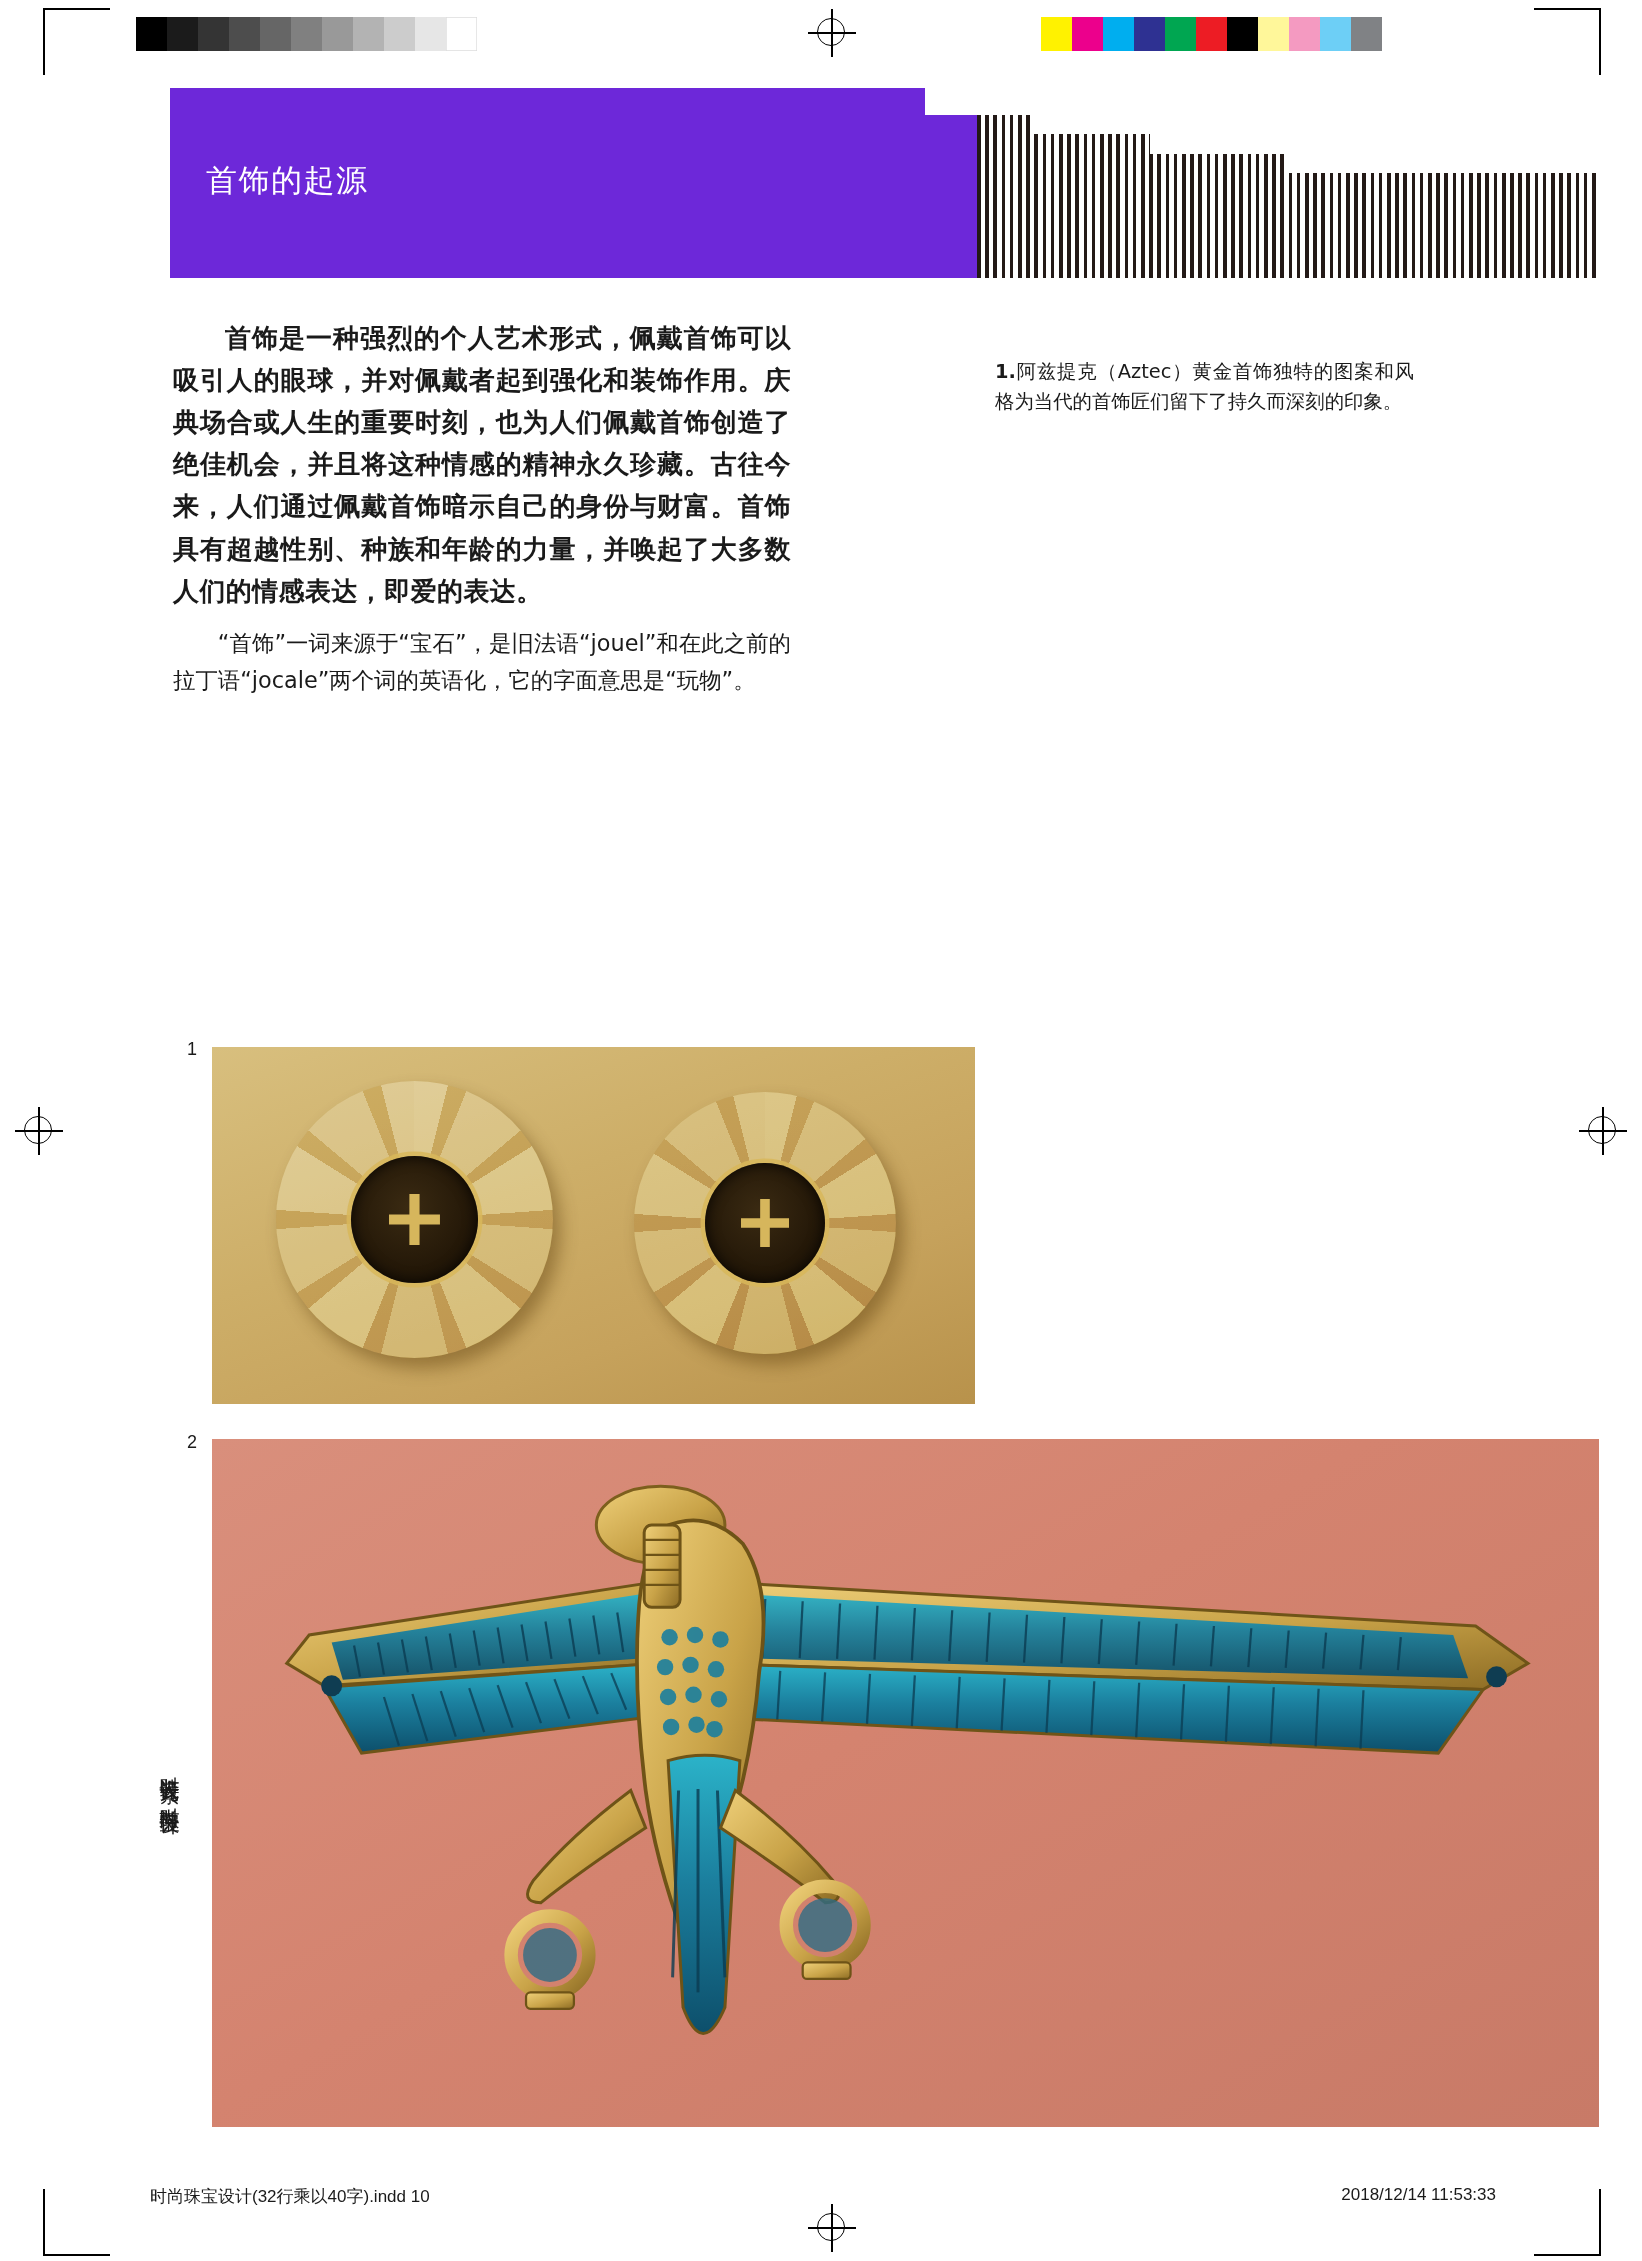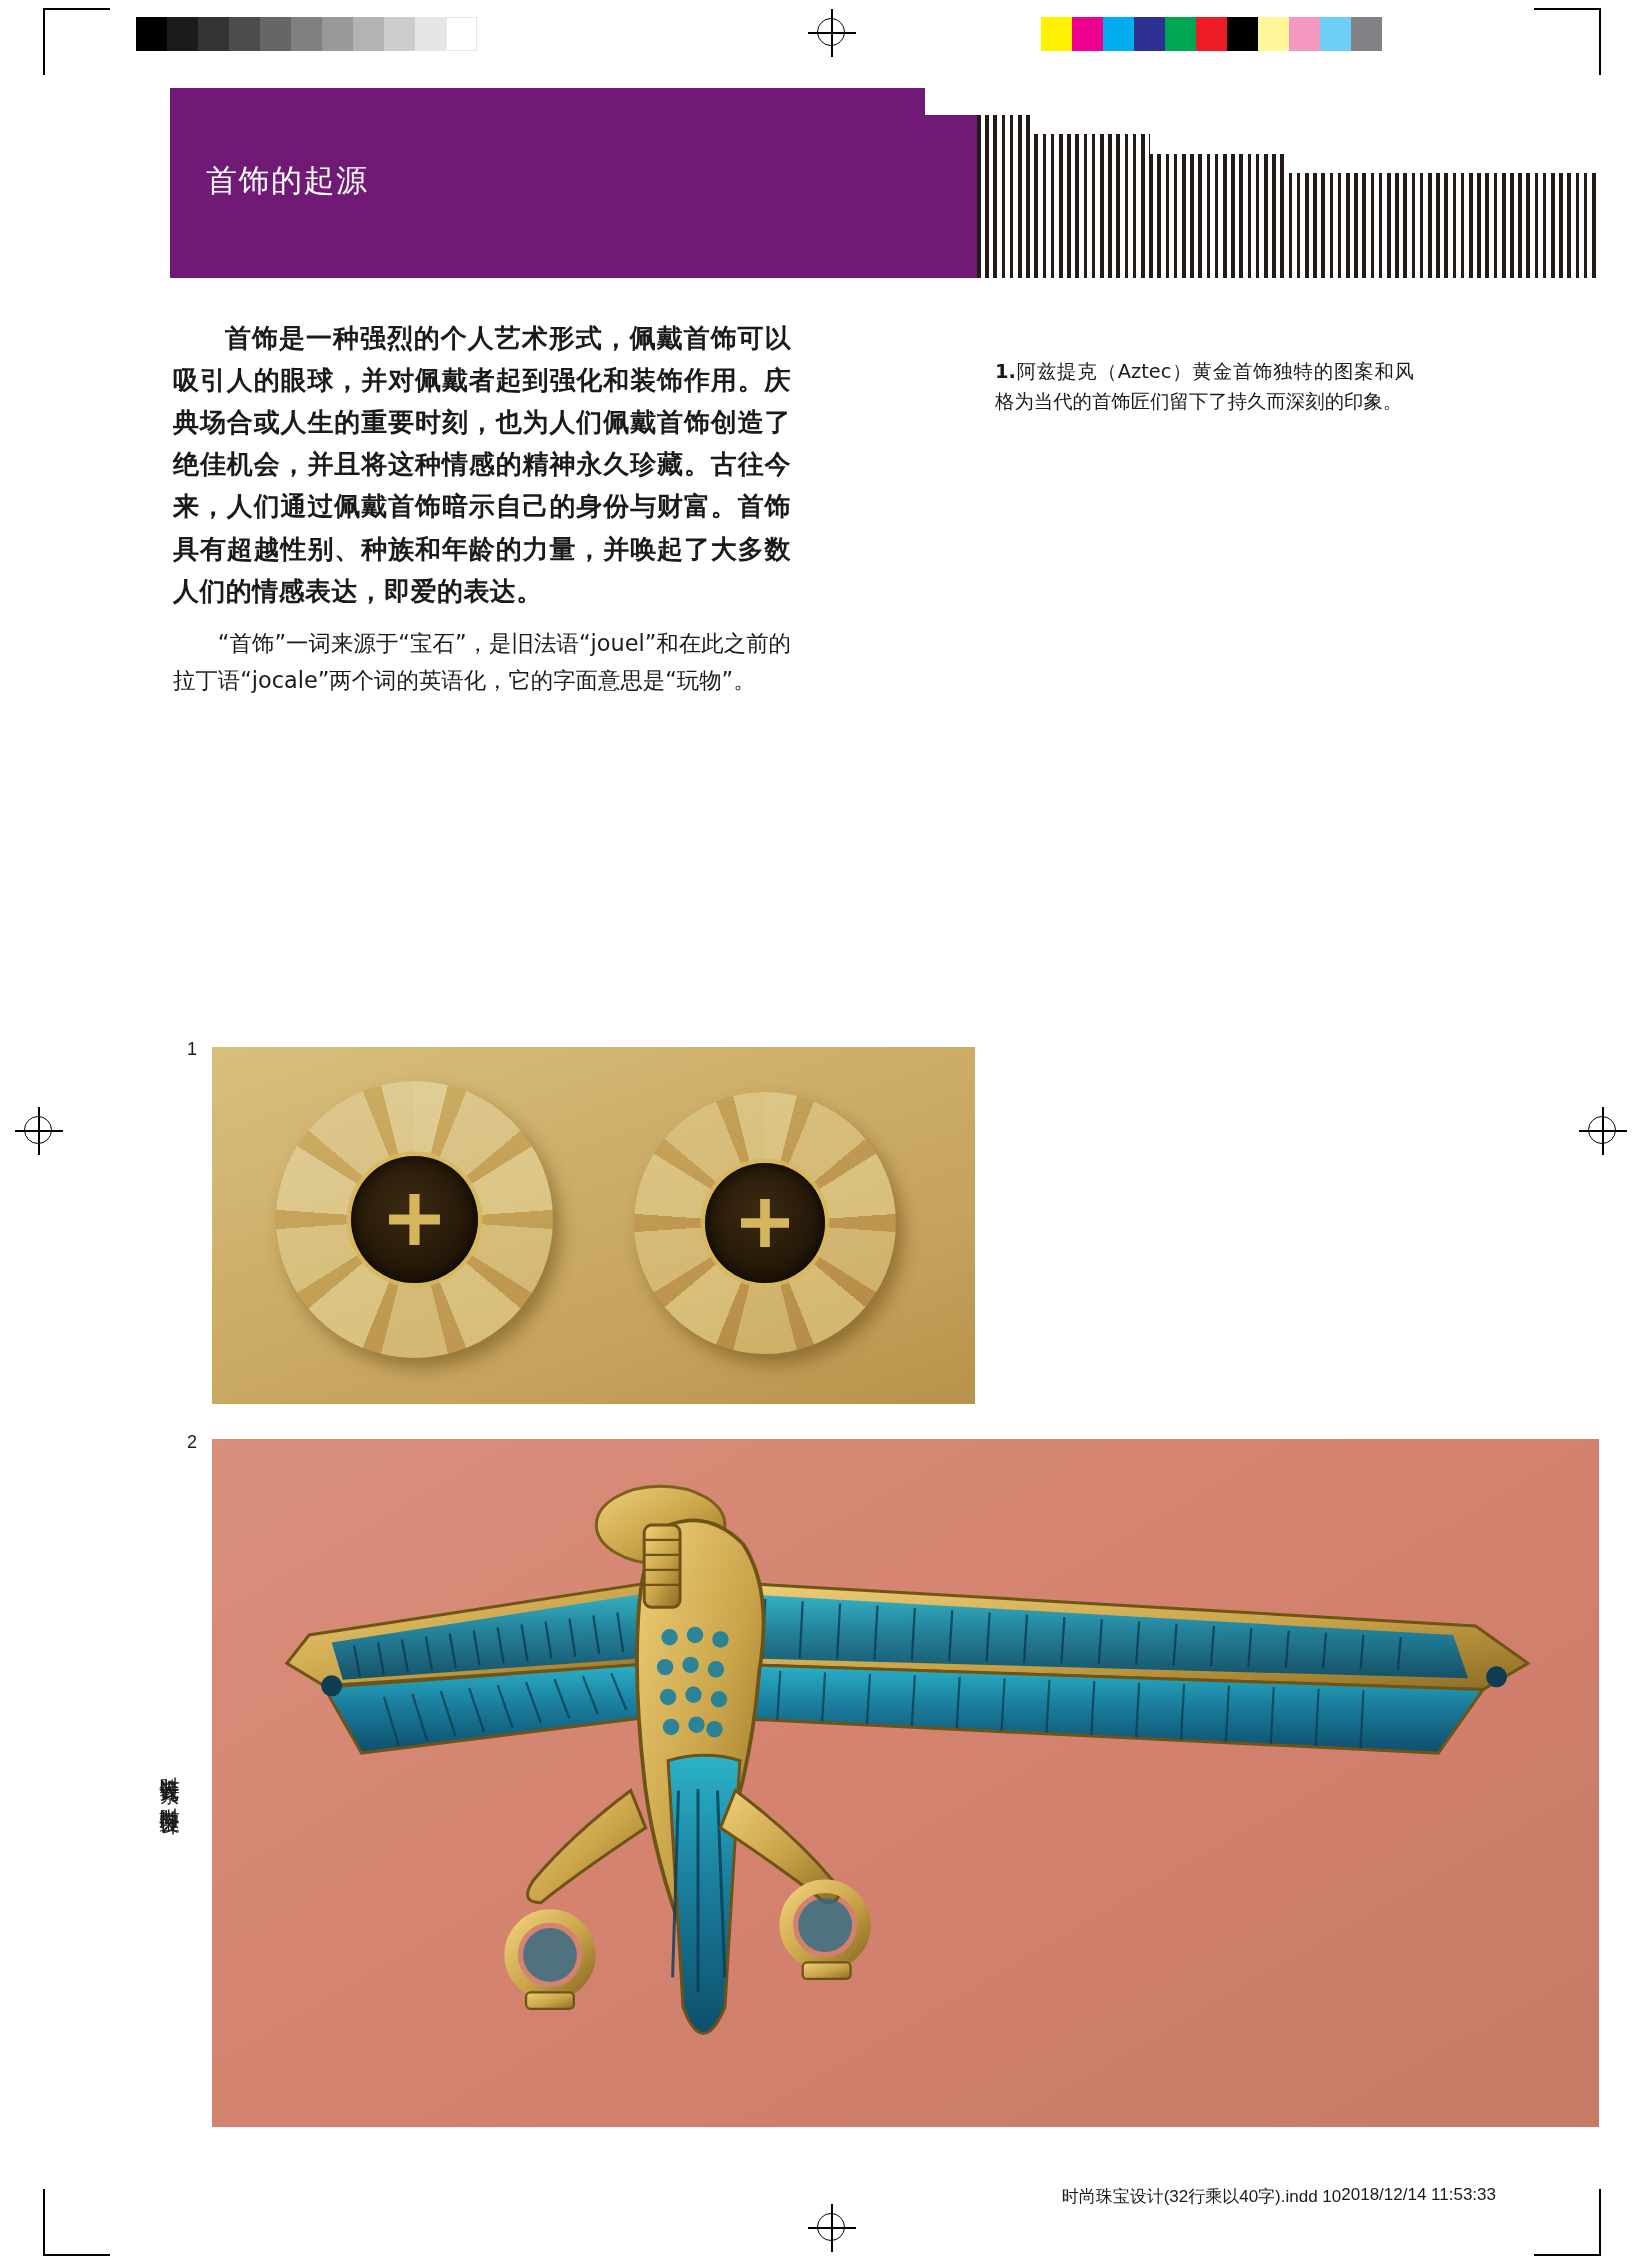--- a/index.html
+++ b/index.html
@@ -72,21 +72,21 @@
   }
   .colorbar.gray .sw { width: 31px; }
 
   
   .title-band {
     position: absolute;
     left: 170px;
     top: 88px;
     width: 1428px;
     height: 190px;
-    background: #701a75;
+    background: #6d28d9;
     overflow: hidden;
   }
   .title-band .stripes {
     position: absolute;
     right: 0;
     top: 0;
     height: 190px;
     width: 621px;
     background:
       repeating-linear-gradient(to right, #231916 0px, #231916 3.7px, #ffffff 3.7px, #ffffff 8.2px);
@@ -239,21 +239,21 @@
     letter-spacing: 1.5px;
   }
 
   
   .footer {
     position: absolute;
     left: 150px;
     top: 2185px;
     width: 1346px;
     display: flex;
-    justify-content: flex-end;
+    justify-content: space-between;
     font-size: 17px;
     color: #1a1a1a;
     font-family: "Liberation Sans", sans-serif;
   }
 </style>
 </head>
 <body>
 
 <div id="page">
 

